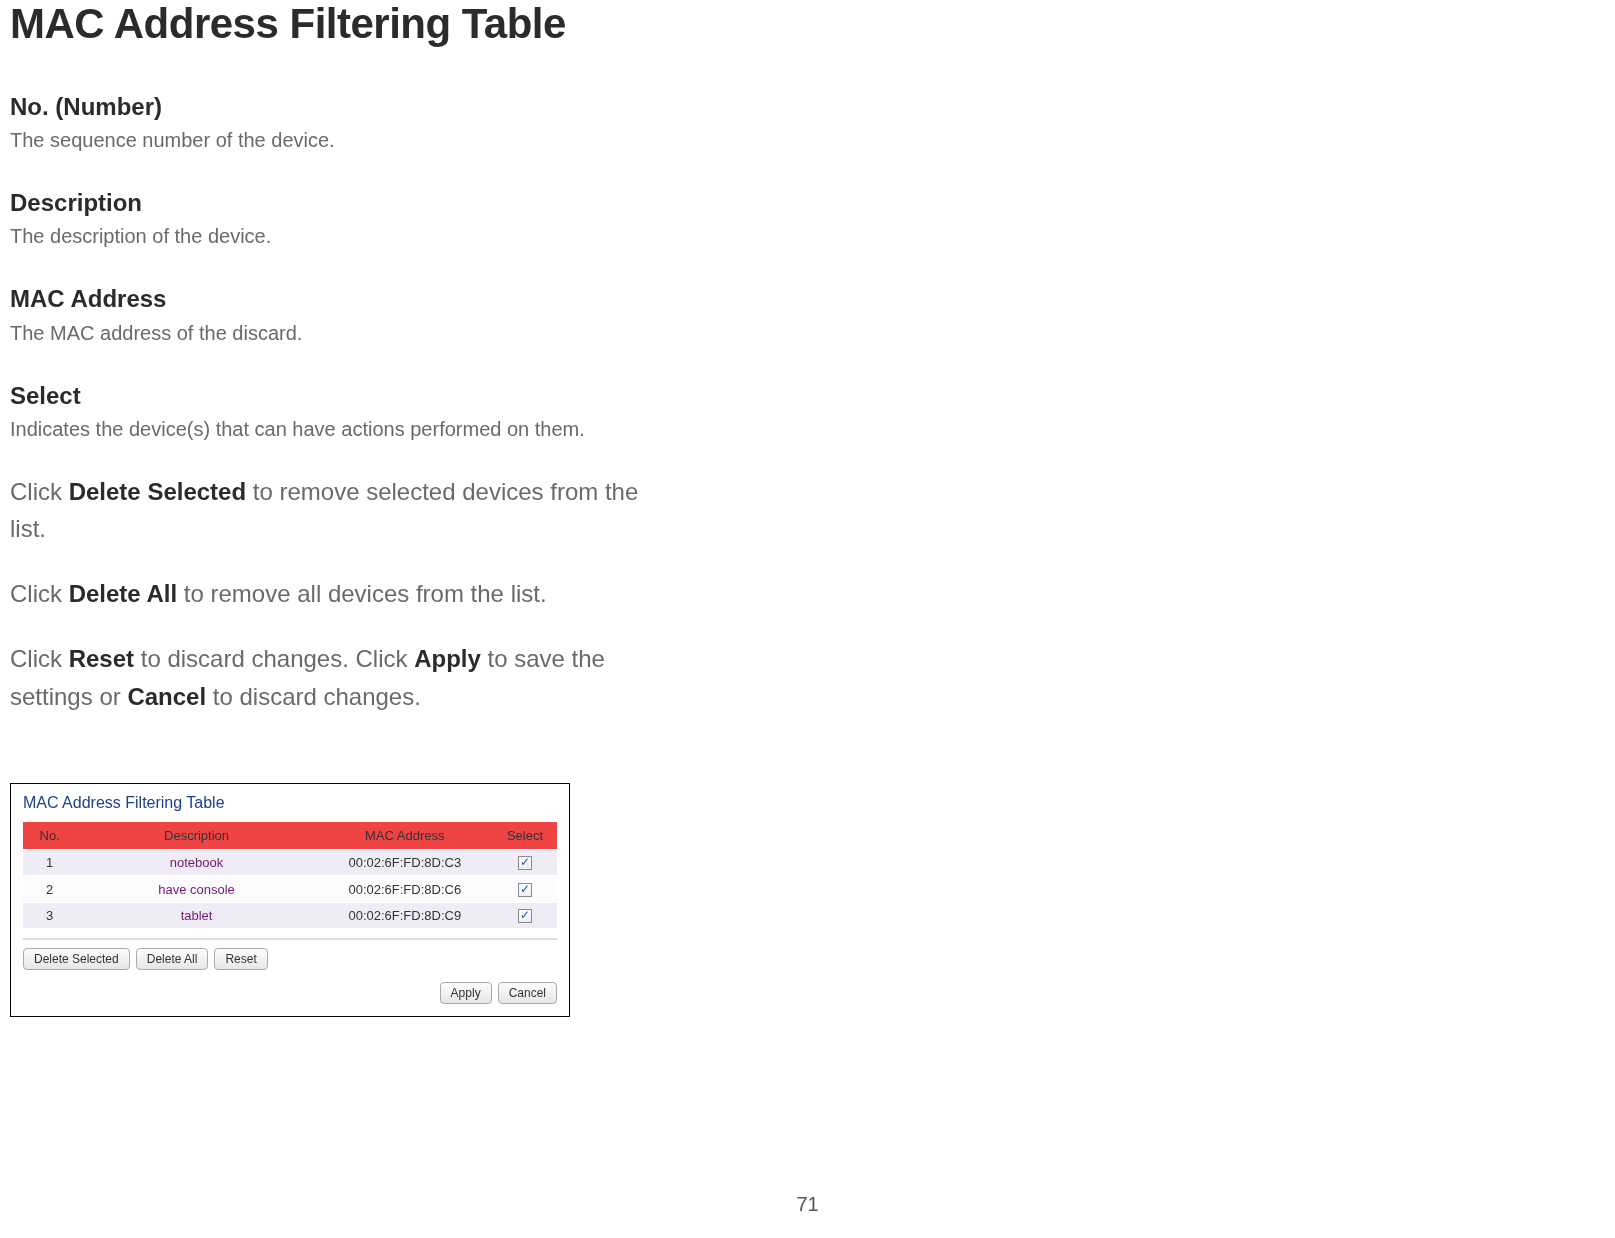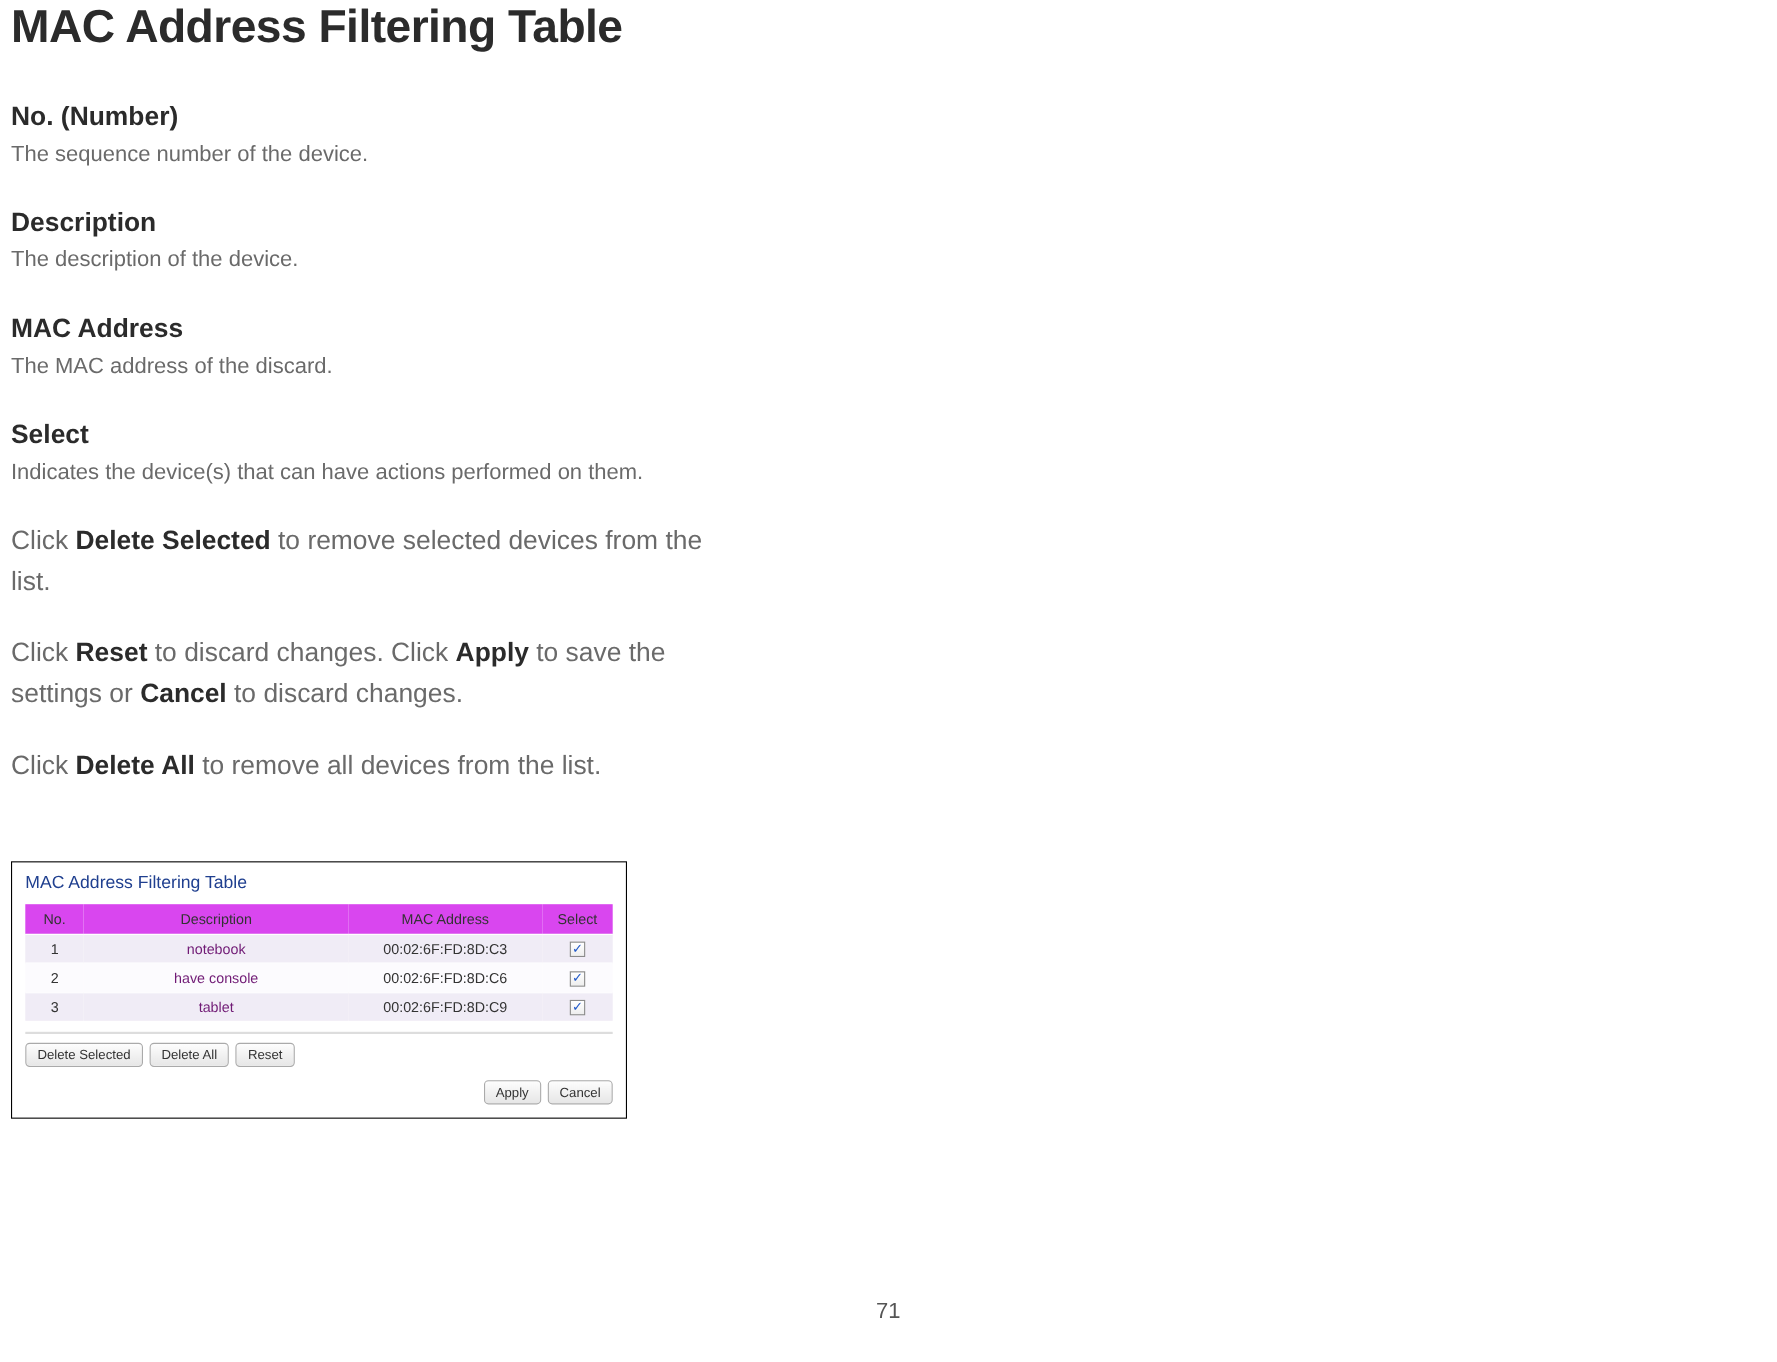--- a/index.html
+++ b/index.html
@@ -67,21 +67,21 @@
       width: 100%;
       border-collapse: collapse;
       font-size: 13px;
       color: #333;
     }
     .mac-table th {
       font-weight: normal;
       color: #333;
       padding: 6px 4px;
       text-align: center;
-      background: #d946ef;
+      background: #ef4444;
     }
     .mac-table td {
       padding: 5px 4px;
       text-align: center;
     }
     .mac-table tr.row td { border-top: 1px solid #fff; }
     .mac-table tr.row.alt td { background: #f0ecf6; }
     .mac-table tr.row.reg td { background: #fcfbfe; }
     .mac-table td.desc { color: #701a75; }
     .col-no { width: 10%; }
@@ -120,21 +120,21 @@
       cursor: pointer;
     }
     .footer-row {
       margin-top: 12px;
       display: flex;
       justify-content: flex-end;
       gap: 6px;
     }
     .page-number {
       position: absolute;
-      bottom: 34px;
+      bottom: 22px;
       left: 0; right: 0;
       text-align: center;
       font-size: 20px;
       color: #555;
     }
   </style>
 </head>
 <body>
 
 <h1 class="page-title">MAC Address Filtering Table</h1>
@@ -161,25 +161,25 @@
     <div class="def-block">
       <div class="def-label">Select</div>
       <div class="def-body">Indicates the device(s) that can have actions performed on them.</div>
     </div>
 
     <div class="para">
       <span>Click </span><b>Delete Selected</b><span> to remove selected devices from the list.</span>
     </div>
 
     <div class="para">
+      <span>Click </span><b>Delete All</b><span> to remove all devices from the list.</span>
+    </div>
+
+    <div class="para">
       <span>Click </span><b>Reset</b><span> to discard changes. Click </span><b>Apply</b><span> to save the settings or </span><b>Cancel</b><span> to discard changes.</span>
-    </div>
-
-    <div class="para">
-      <span>Click </span><b>Delete All</b><span> to remove all devices from the list.</span>
     </div>
 
   </div>
 
   <div class="panel">
     <div class="panel-title">MAC Address Filtering Table</div>
 
     <table class="mac-table">
       <thead>
         <tr>

